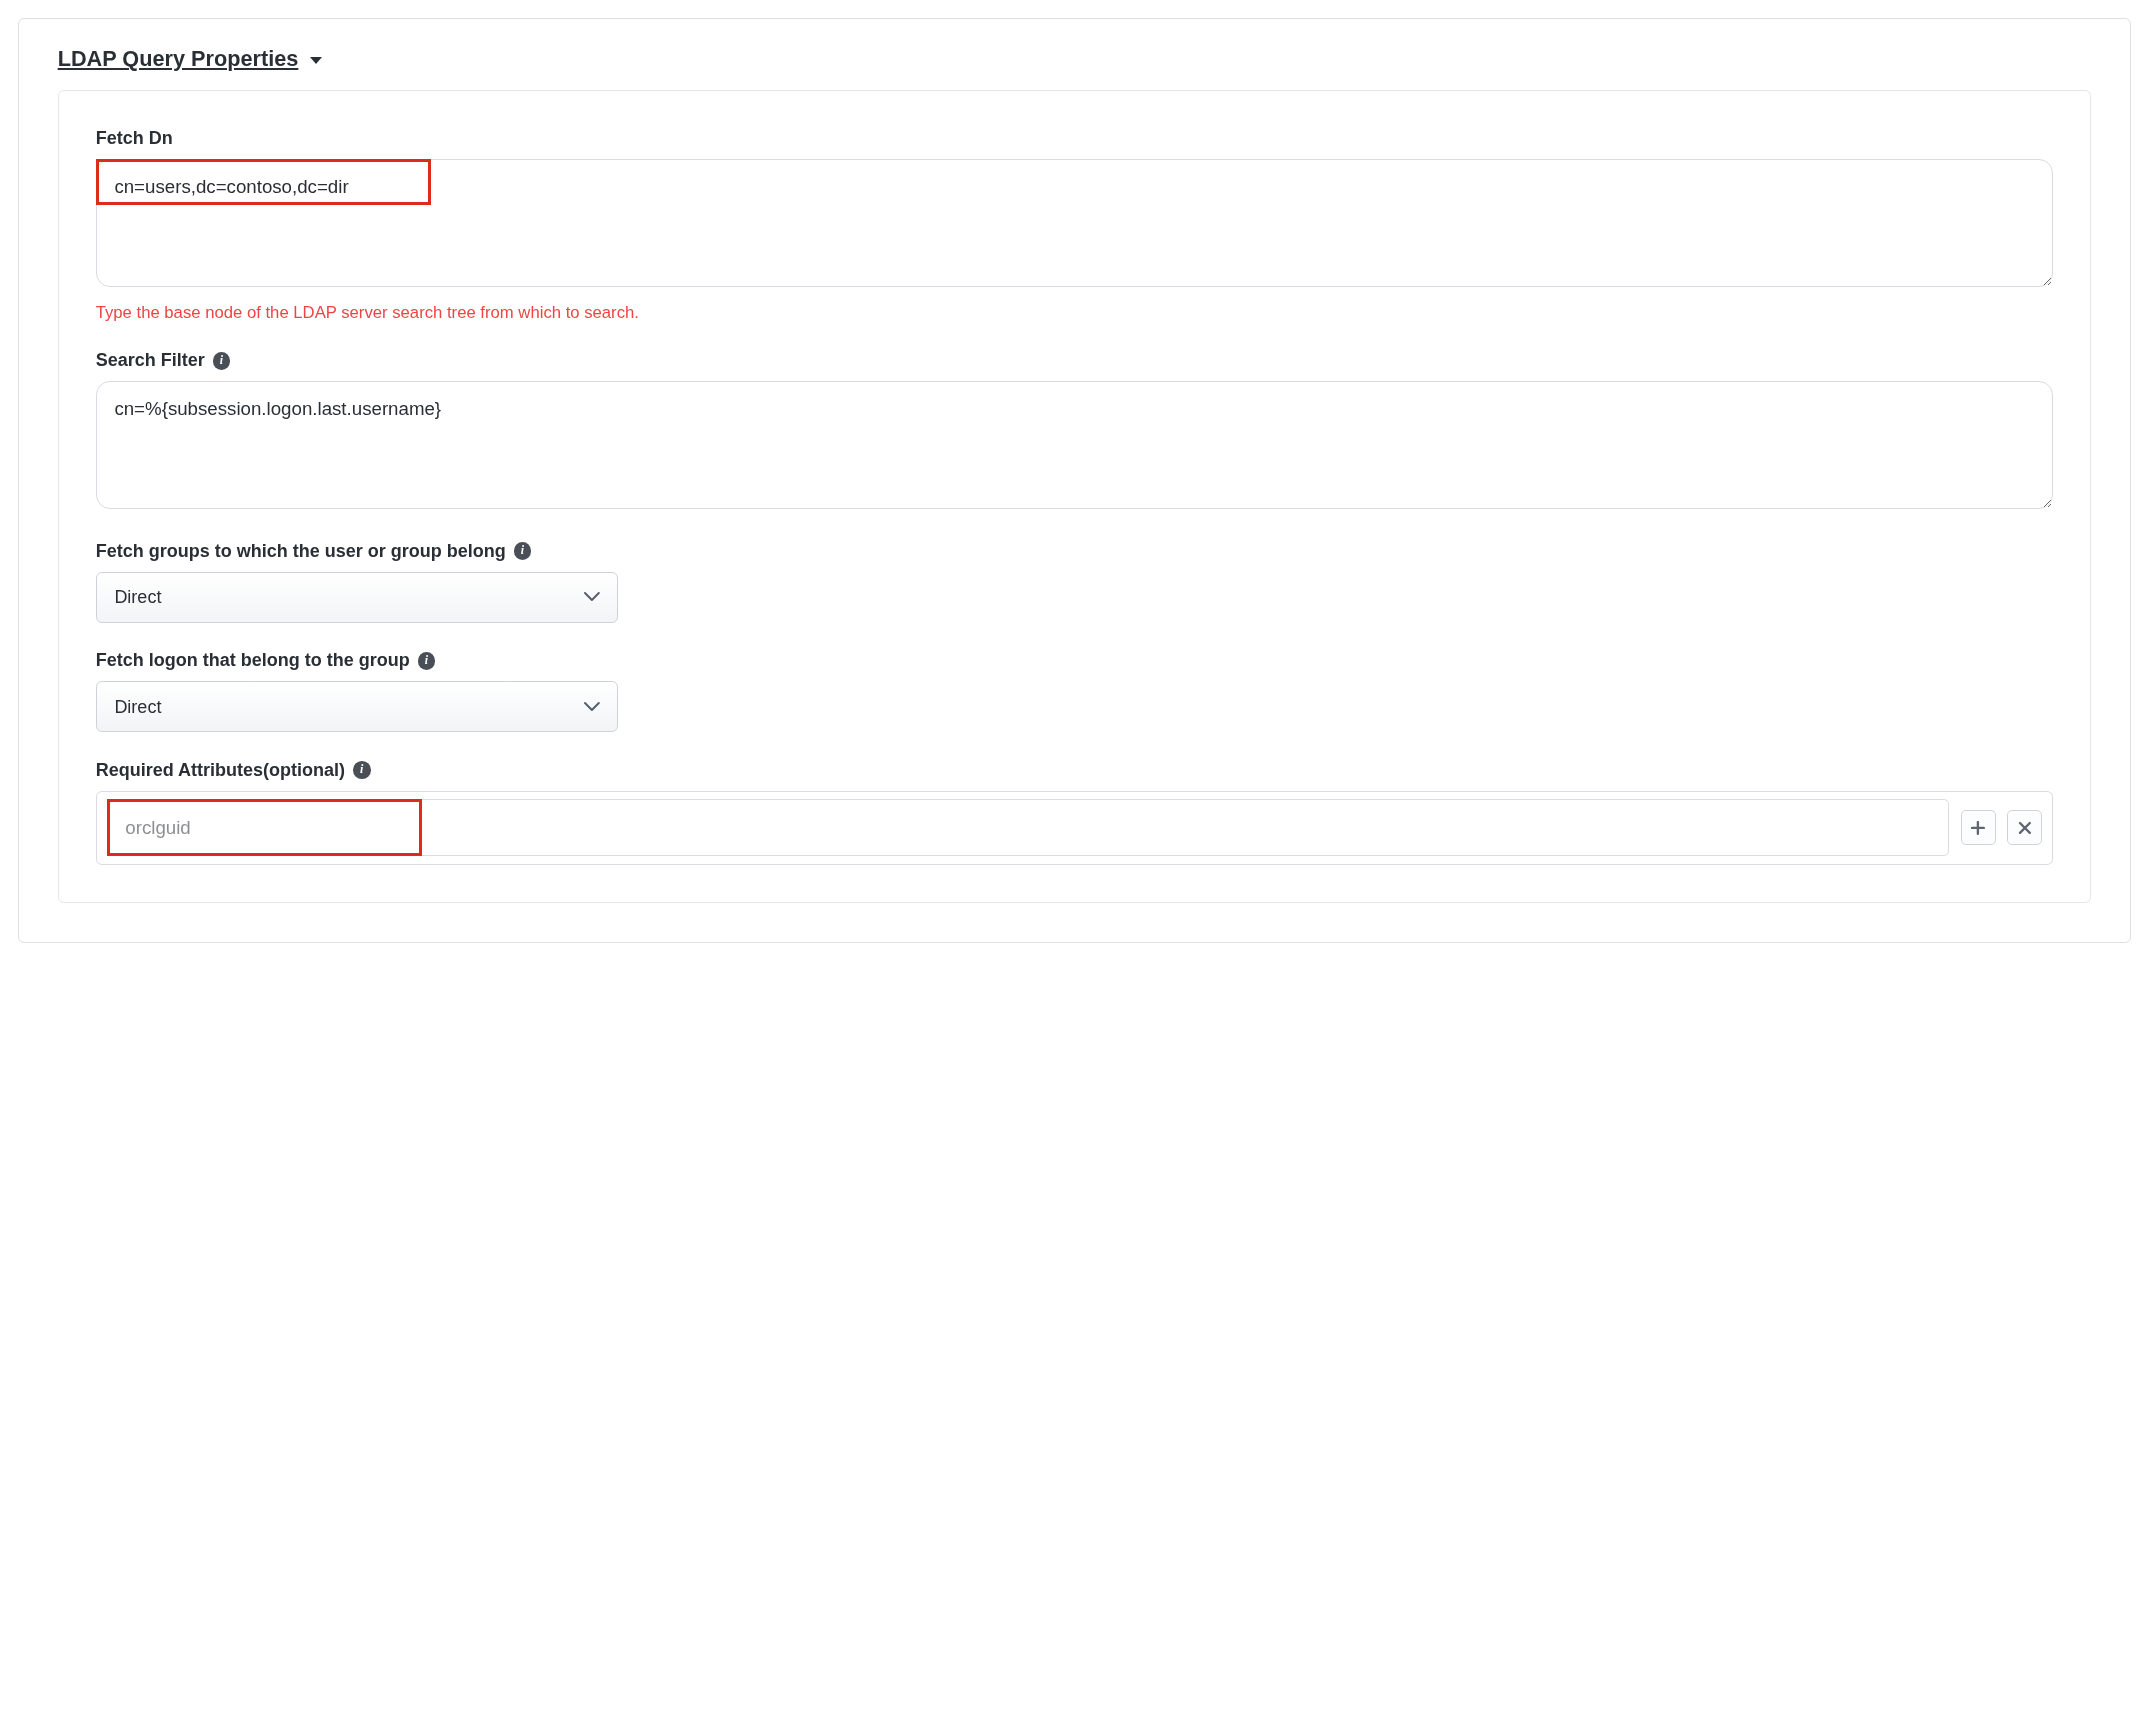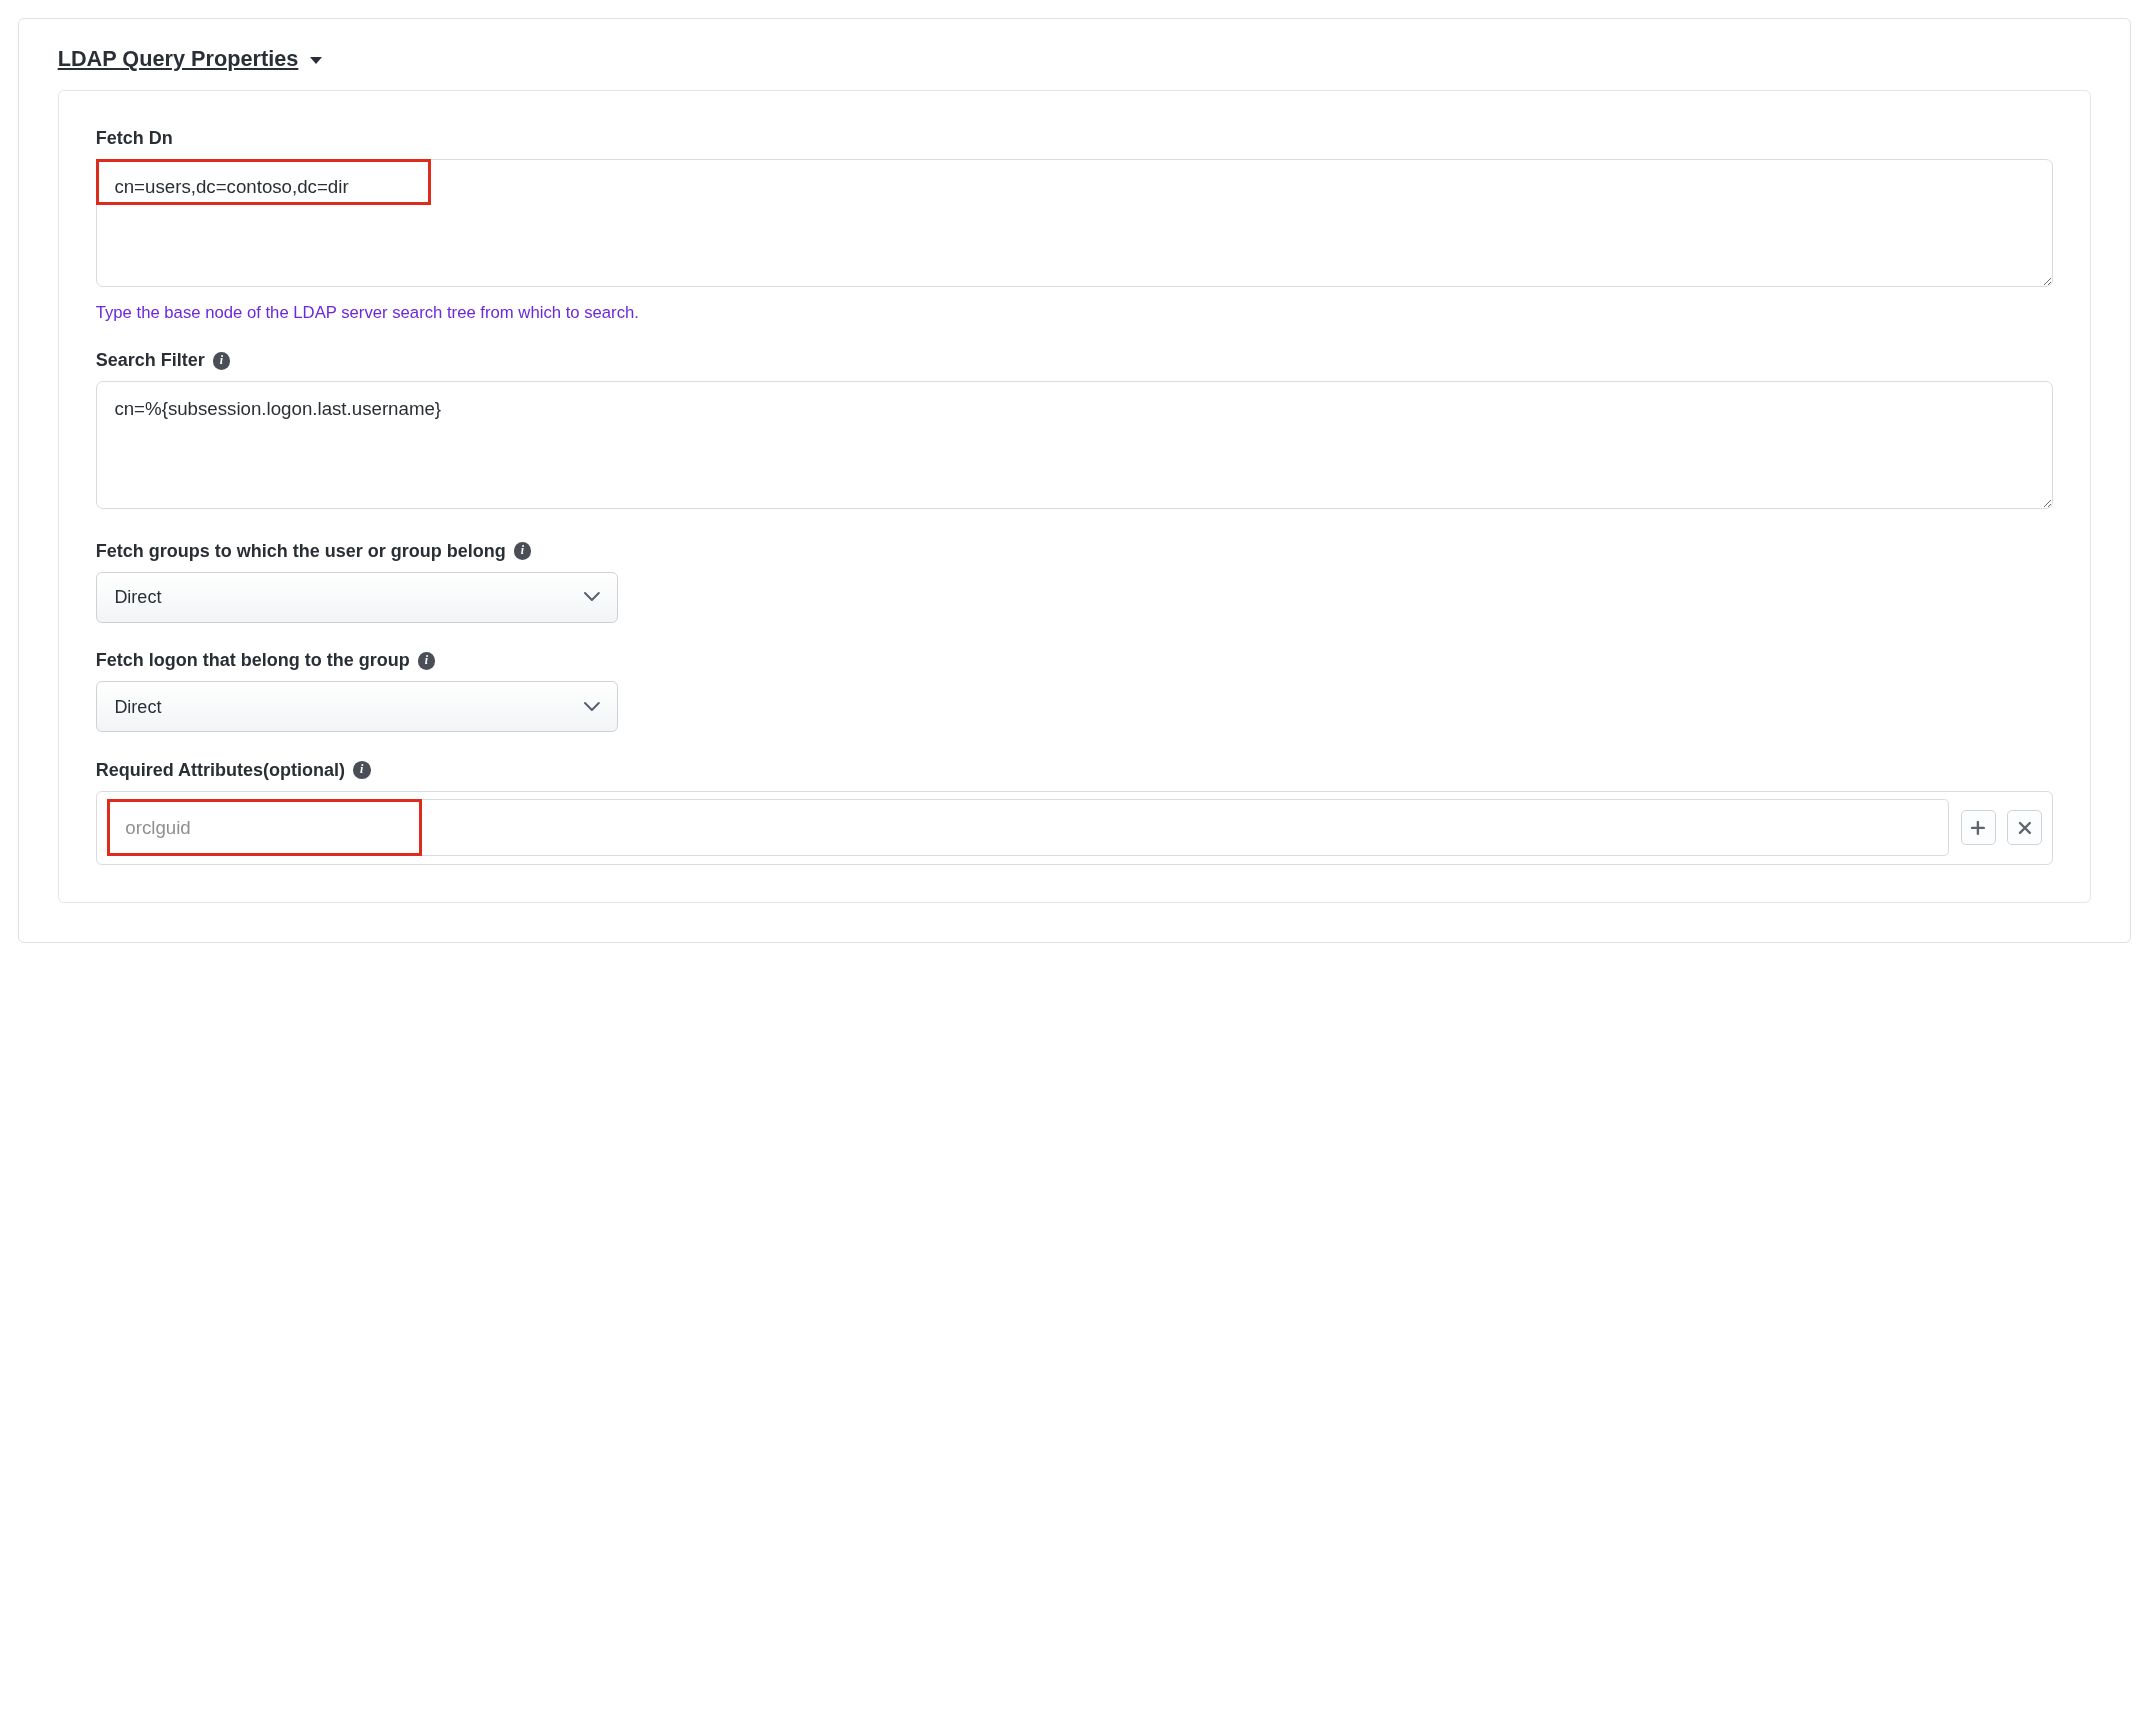--- a/index.html
+++ b/index.html
@@ -69,31 +69,31 @@
     font-size: 11.8px;
     display: inline-flex;
     align-items: center;
     justify-content: center;
     line-height: 1;
   }
   .textarea {
     width: 100%;
     min-height: 128px;
     border: 1px solid #d8dbe0;
-    border-radius: 7px;
+    border-radius: 14px;
     padding: 13.8px 17.7px;
     font-size: 18.7px;
     color: #2a2f36;
     resize: vertical;
     font-family: inherit;
     line-height: 1.4;
   }
   .helper-text {
     font-size: 16.7px;
-    color: #6d28d9;
+    color: #ef4444;
     margin-top: 11.8px;
   }
   .select-wrap {
     position: relative;
     width: 522px;
   }
   .select {
     width: 100%;
     height: 51px;
     border: 1px solid #ced2d7;

